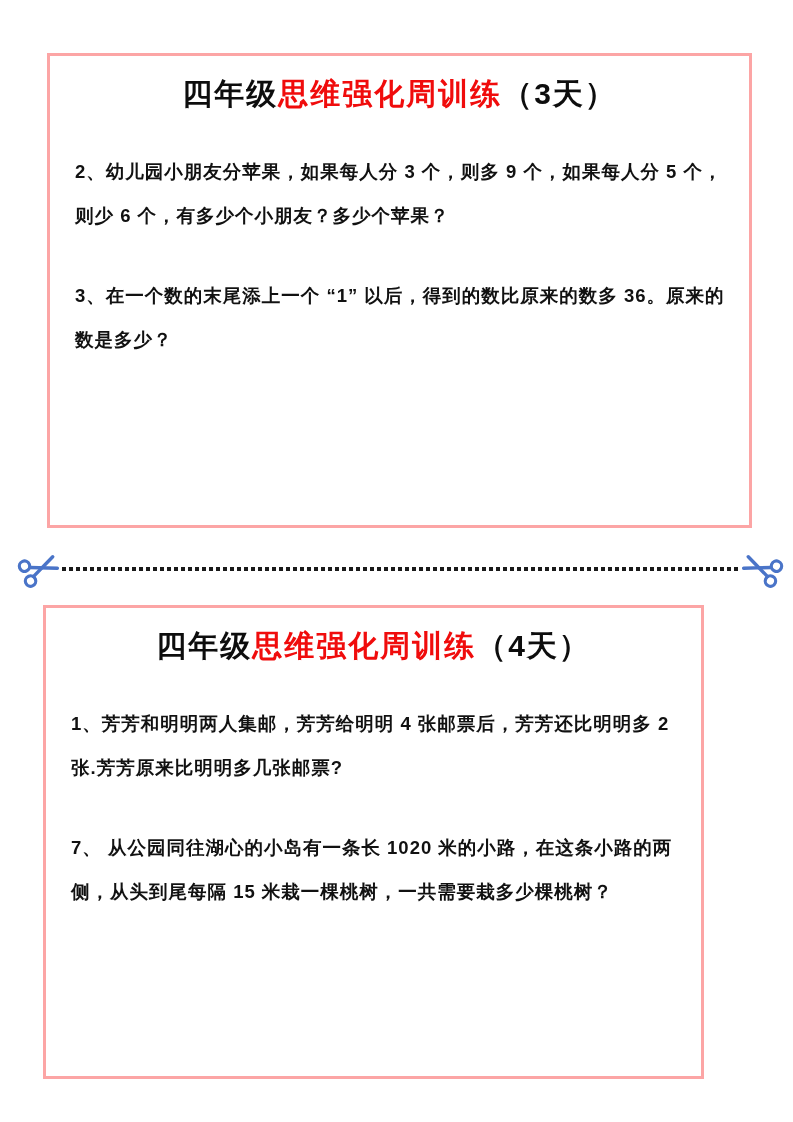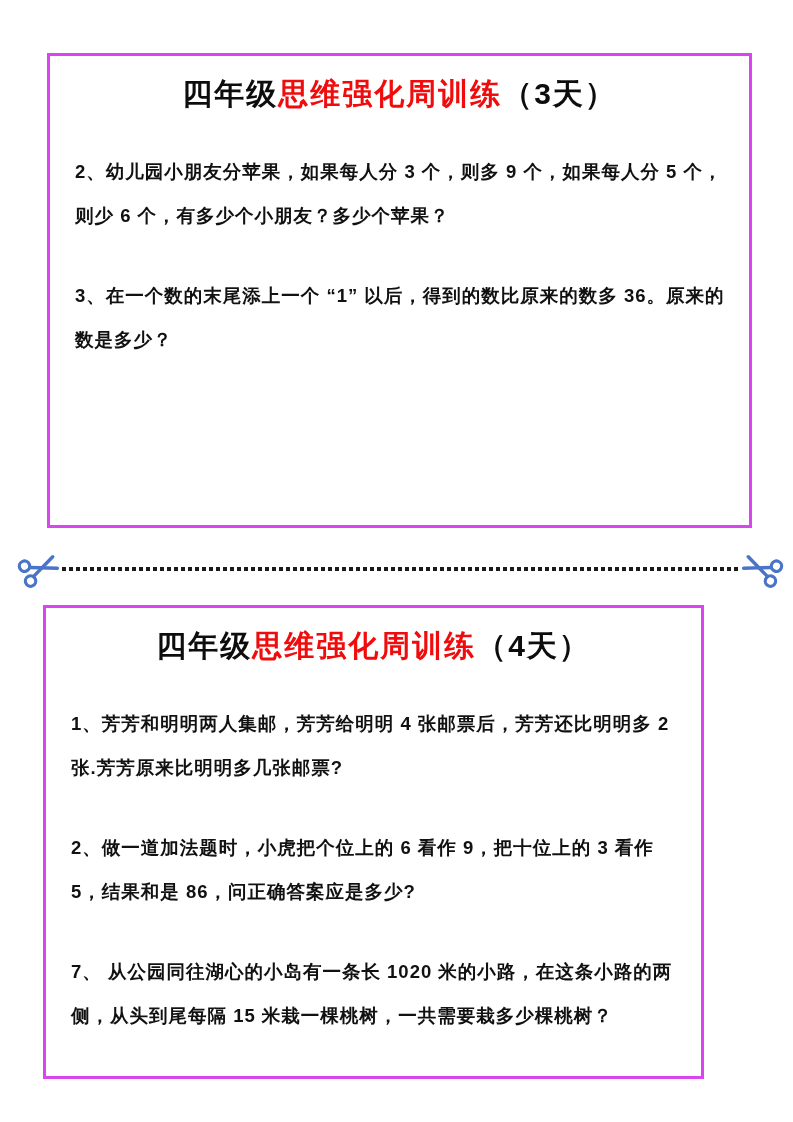--- a/index.html
+++ b/index.html
@@ -11,21 +11,21 @@
     position: relative;
     overflow: hidden;
   }
   .page {
     position: absolute;
     inset: 0;
     background: #ffffff;
   }
   .worksheet-box {
     position: absolute;
-    border: 3px solid #d946ef;
+    border: 3px solid #fca5a5;
     background: #ffffff;
   }
   .box-1 { left: 47px; top: 53px;  width: 705px; height: 475px; }
   .box-2 { left: 43px; top: 605px; width: 661px; height: 474px; }
 
   .section-title {
     text-align: center;
     margin-top: 16px;
     font-size: 30px;
     font-weight: 900;
@@ -107,18 +107,17 @@
       <path d="M10.5 19 L31 10" stroke="#4a74c8" stroke-width="2.8" stroke-linecap="round"></path>
     </svg>
   </div>
 
   <div class="worksheet-box box-2">
     <div class="section-title">
       <span>四年级</span><span class="title-highlight">思维强化周训练</span><span>（4天）</span>
     </div>
     <div class="questions">
       <p class="question">1、芳芳和明明两人集邮，芳芳给明明 4 张邮票后，芳芳还比明明多 2 张.芳芳原来比明明多几张邮票?</p>
-      <p class="question">2、做一道加法题时，小虎把个位上的 6 看作 9，把十位上的 3 看作 5，结果和是 86，问正确答案应是多少?</p>
       <p class="question">7、 从公园同往湖心的小岛有一条长 1020 米的小路，在这条小路的两侧，从头到尾每隔 15 米栽一棵桃树，一共需要栽多少棵桃树？</p>
     </div>
   </div>
 
 </div>
 
 </body></html>

